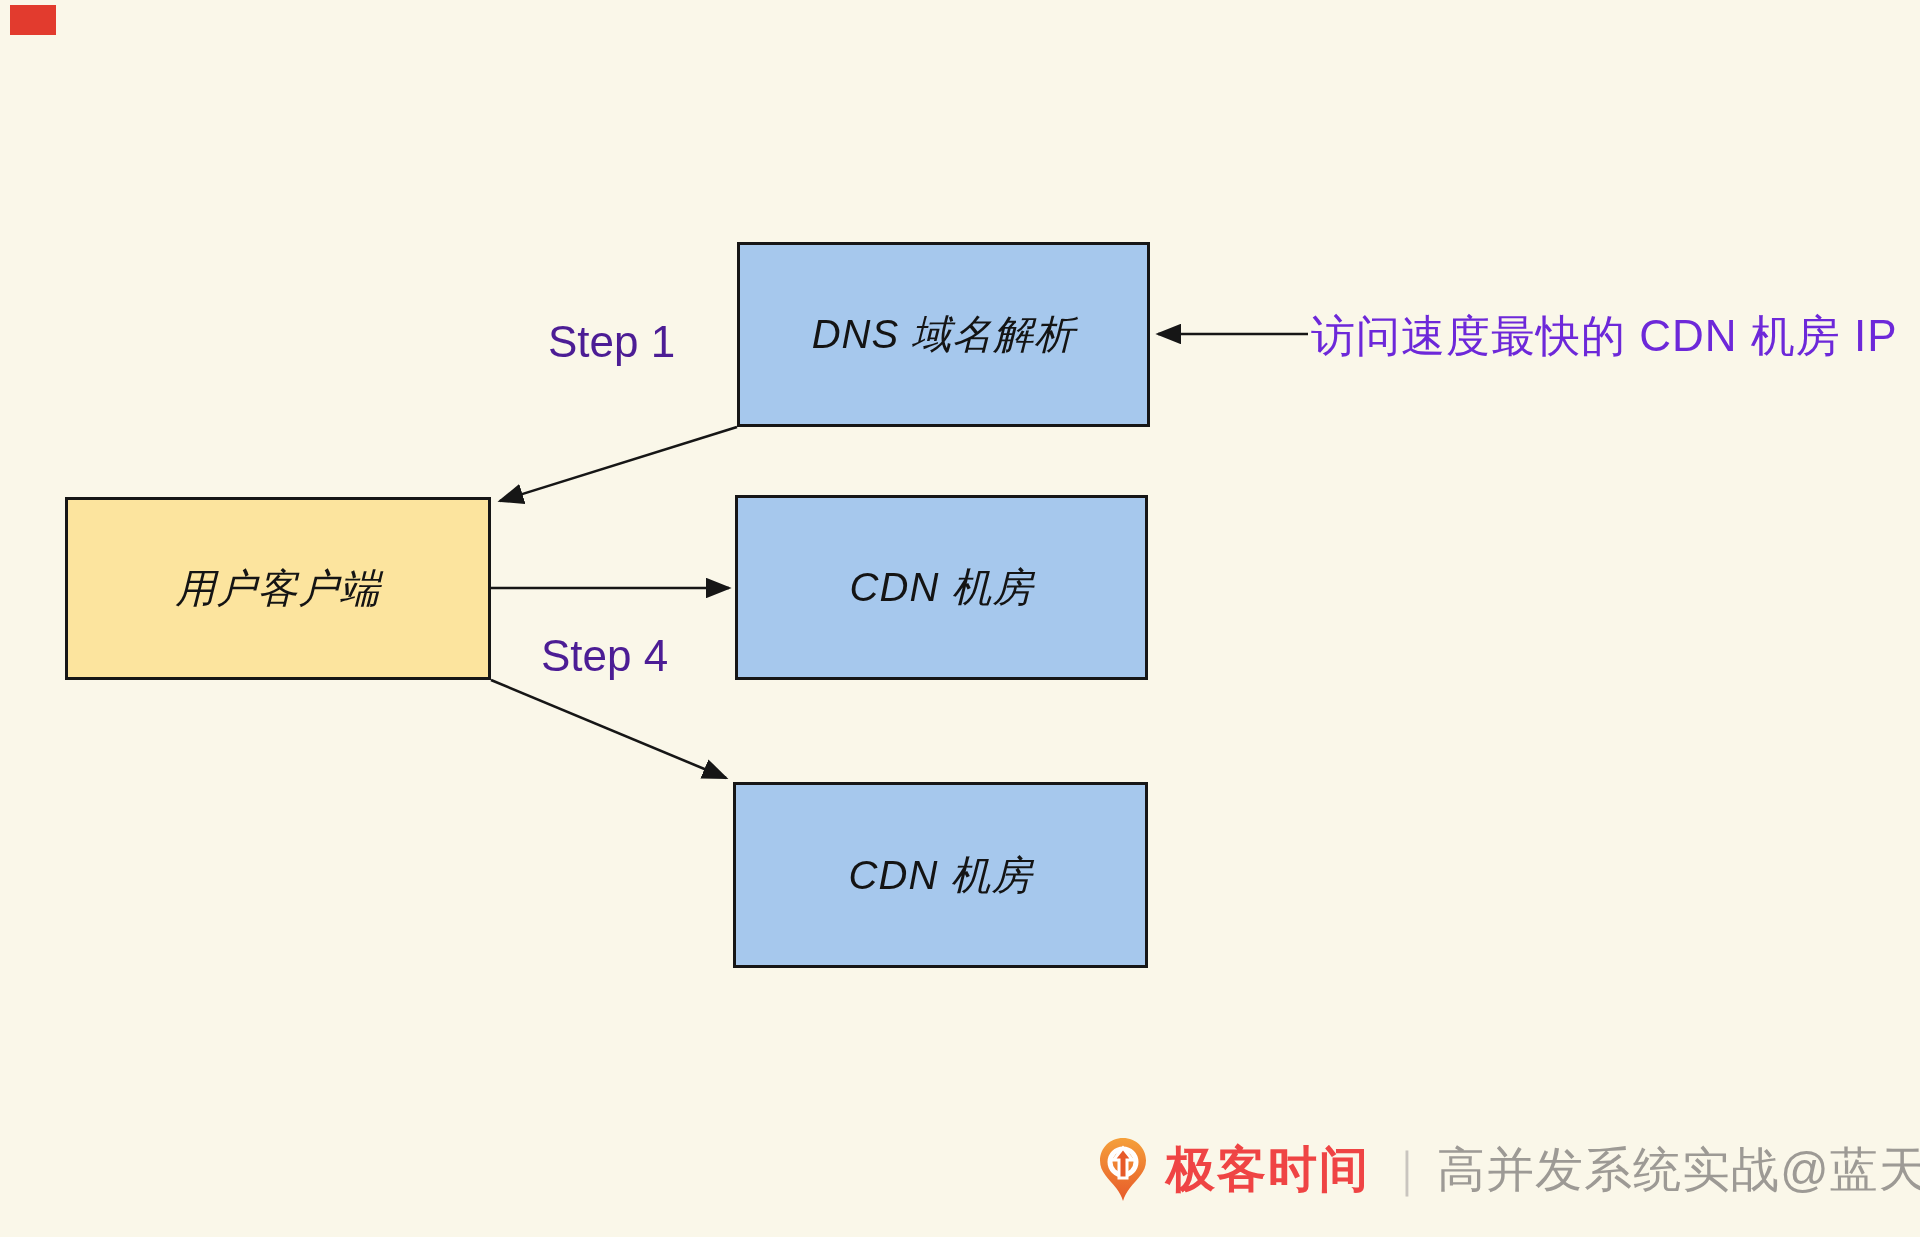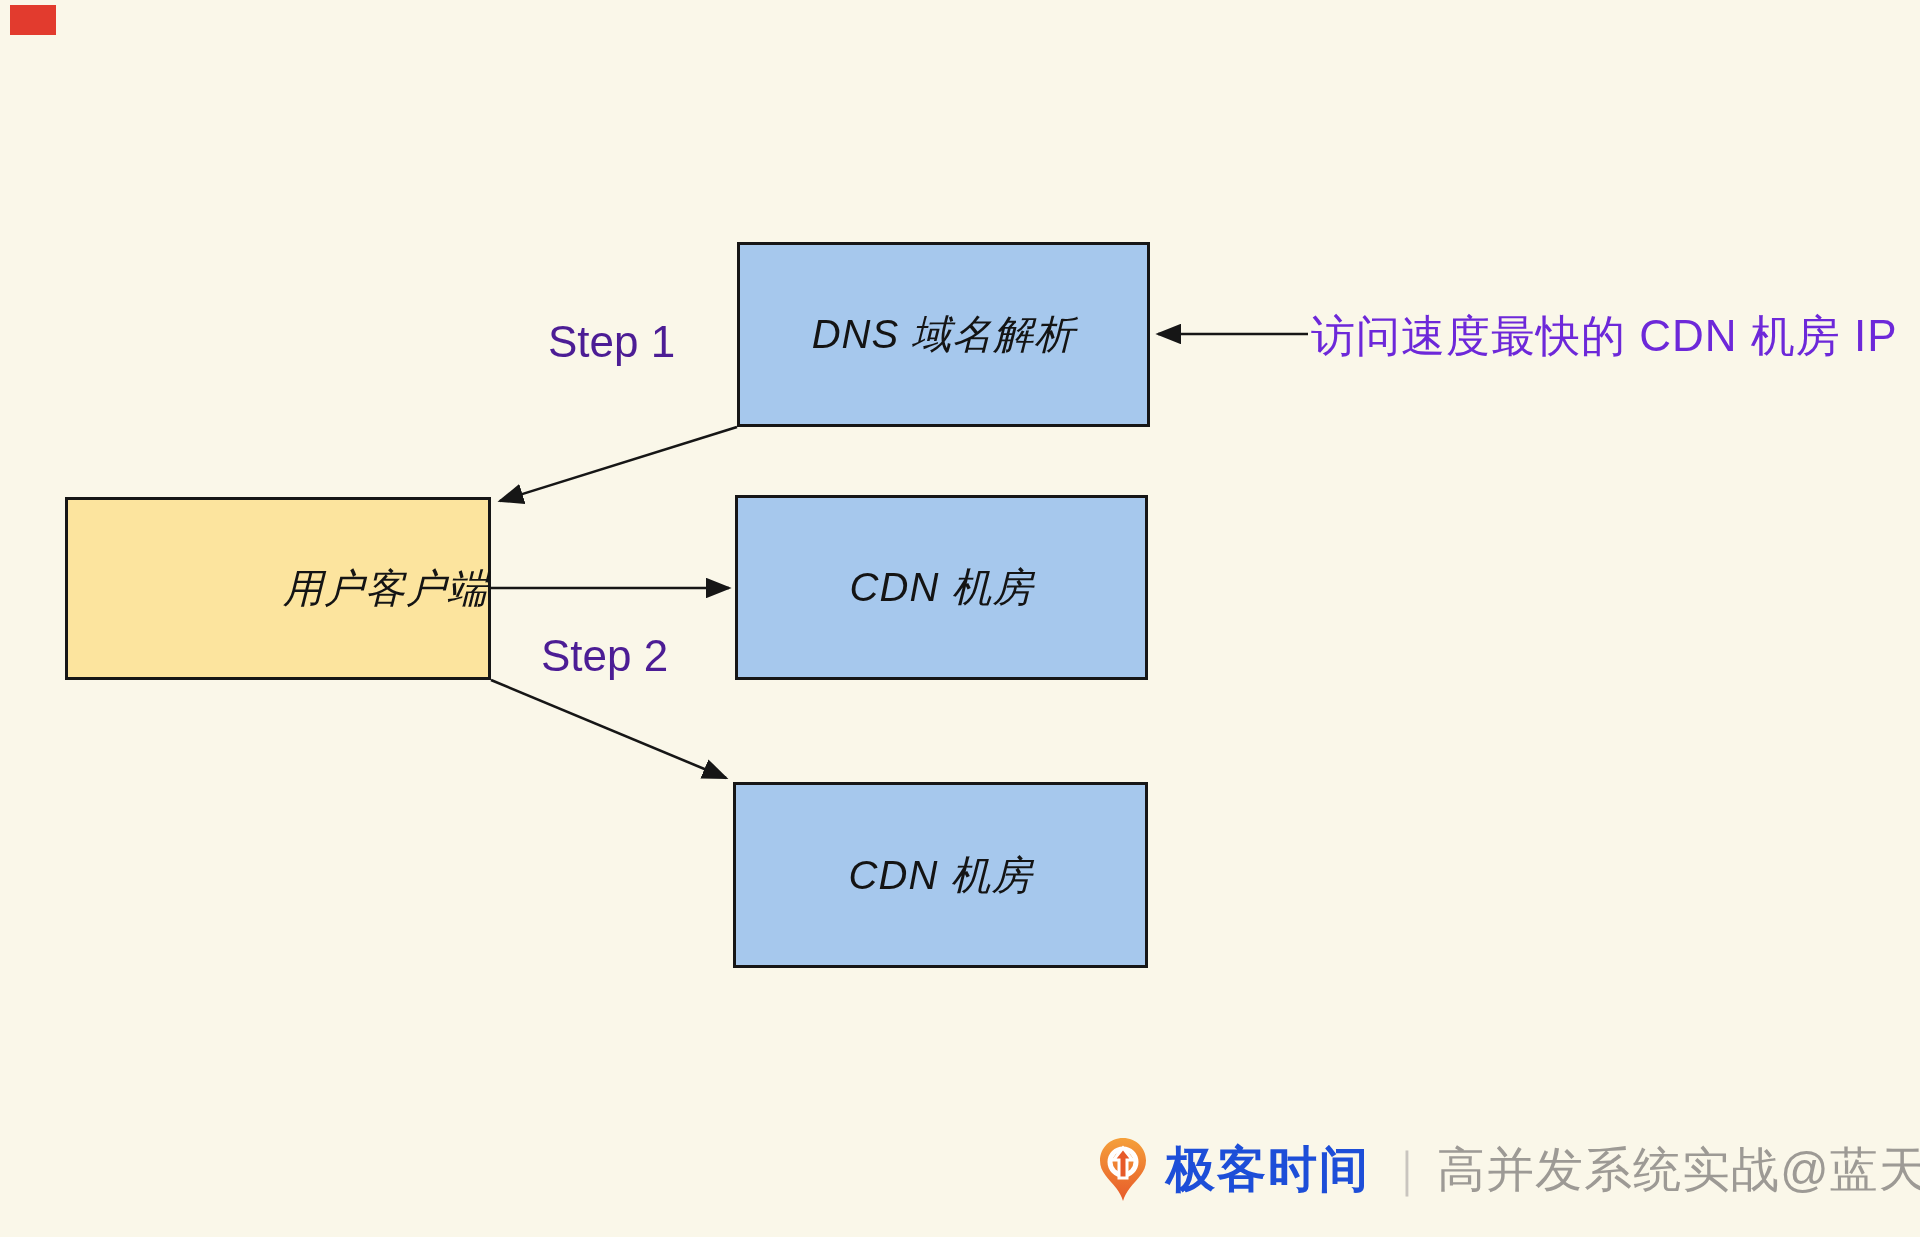--- a/index.html
+++ b/index.html
@@ -5,40 +5,40 @@
   html,body{margin:0;padding:0;background:#FAF7E9;}
   .canvas{
     position:relative;width:1920px;height:1237px;background:#FAF7E9;
     font-family:"Liberation Sans",sans-serif;overflow:hidden;color:#141414;
   }
   .node{
     position:absolute;display:flex;align-items:center;justify-content:center;
     border:3px solid #161616;box-sizing:border-box;font-size:40px;
     letter-spacing:1px;white-space:nowrap;font-style:italic;
   }
-  .node-client{left:65px;top:497px;width:426px;height:183px;background:#FCE49E;justify-content:flex-end;}
+  .node-client{left:65px;top:497px;width:426px;height:183px;background:#FCE49E;}
   .node-dns{left:737px;top:242px;width:413px;height:185px;background:#A6C8ED;}
   .node-cdn1{left:735px;top:495px;width:413px;height:185px;background:#A6C8ED;}
   .node-cdn2{left:733px;top:782px;width:415px;height:186px;background:#A6C8ED;}
   .step-label{position:absolute;font-size:44px;color:#4c1d95;white-space:nowrap;}
   .step1{left:548px;top:317px;}
   .step2{left:541px;top:631px;}
   .annotation{
     position:absolute;left:1311px;top:307px;font-size:44px;color:#6d28d9;
     white-space:nowrap;letter-spacing:1px;
   }
   .arrows{position:absolute;left:0;top:0;width:1920px;height:1237px;pointer-events:none;}
   .arrows line{stroke:#161616;stroke-width:2.6;}
   .red-flag{position:absolute;left:10px;top:5px;width:46px;height:30px;background:#E23B2E;}
   .watermark{
     position:absolute;left:1098px;top:1128px;height:84px;
     display:flex;align-items:center;white-space:nowrap;
   }
   .wm-logo{margin-right:18px;flex:0 0 auto;}
-  .wm-brand{font-size:49px;font-weight:bold;color:#1d4ed8;letter-spacing:2px;}
+  .wm-brand{font-size:49px;font-weight:bold;color:#ef4444;letter-spacing:2px;}
   .wm-sep{font-size:46px;color:#C9C5BF;margin:0 8px 0 14px;}
   .wm-credit{font-size:48px;color:#9D9A95;letter-spacing:1px;}
 </style>
 </head>
 <body>
 
 <div class="canvas">
 
   <div class="red-flag"></div>
 
@@ -61,21 +61,21 @@
     <span>DNS 域名解析</span>
   </div>
   <div class="node node-cdn1">
     <span>CDN 机房</span>
   </div>
   <div class="node node-cdn2">
     <span>CDN 机房</span>
   </div>
 
   <div class="step-label step1">Step 1</div>
-  <div class="step-label step2">Step 2</div>
+  <div class="step-label step2">Step 4</div>
 
   <div class="annotation">访问速度最快的 CDN 机房 IP</div>
 
   <div class="watermark">
     <svg class="wm-logo" width="50" height="66" viewBox="0 0 48 66">
       <defs>
         <linearGradient id="glg" x1="0" y1="0" x2="0" y2="1">
           <stop offset="0" stop-color="#F5A03A"></stop>
           <stop offset="1" stop-color="#E75A2A"></stop>
         </linearGradient>

